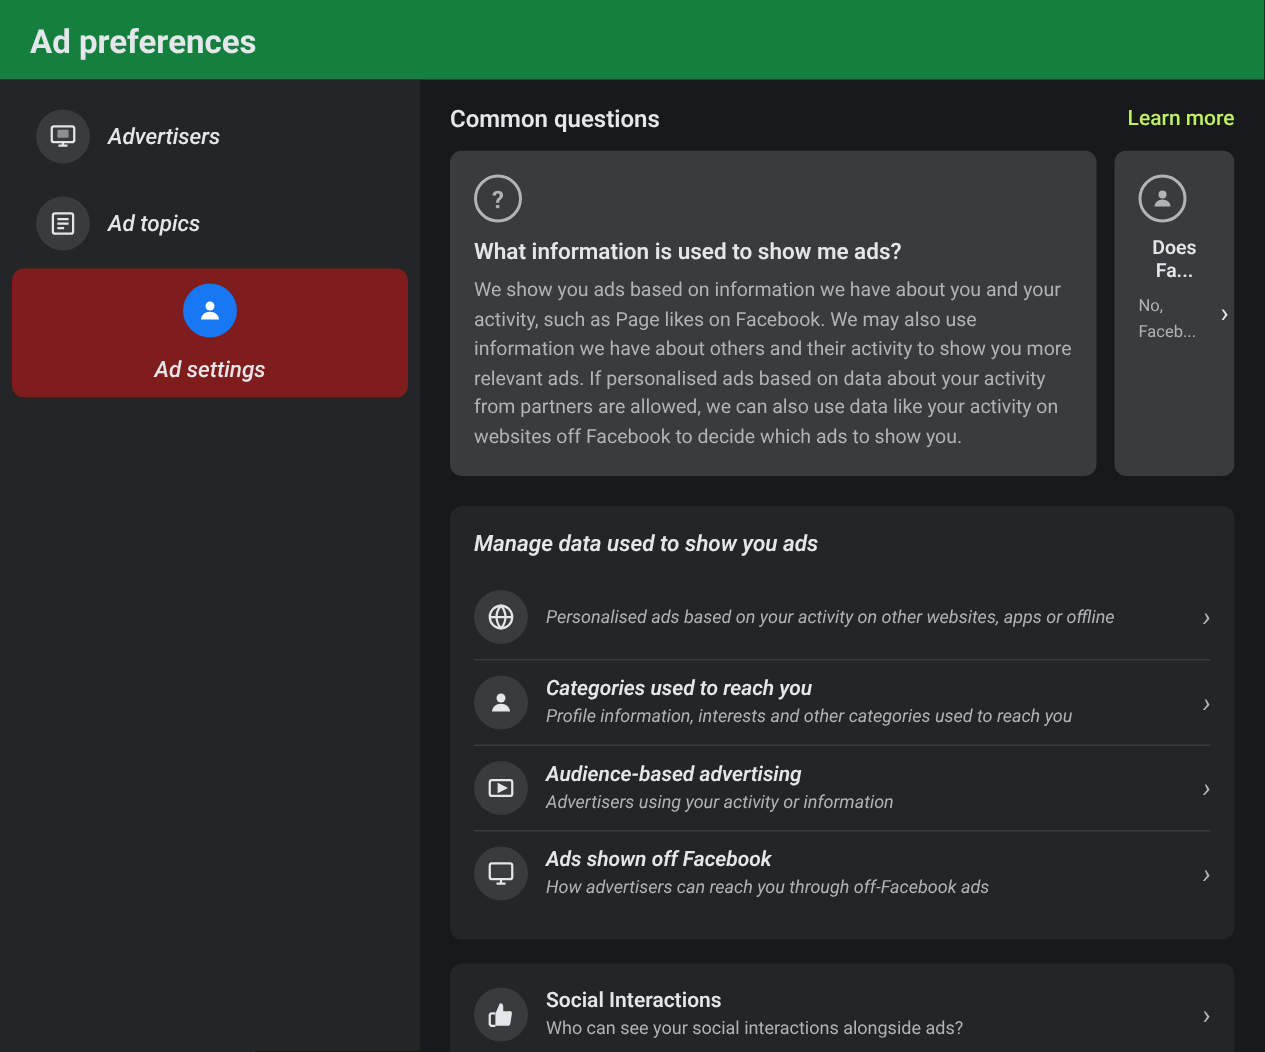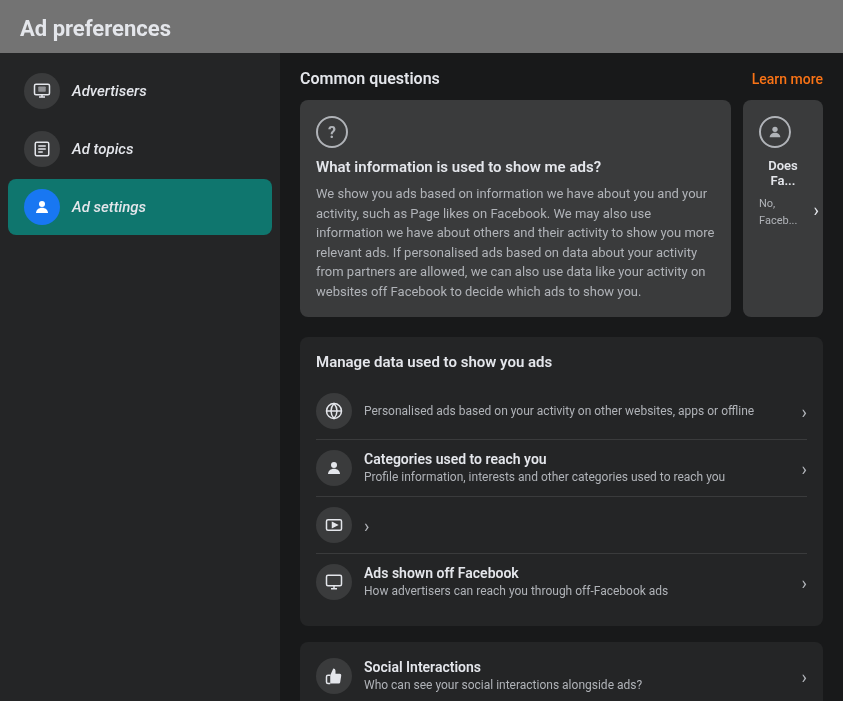--- a/index.html
+++ b/index.html
@@ -14,21 +14,21 @@
       display: flex;
       flex-direction: column;
     }
 
     
     .page-title {
       padding: 16px 20px 12px 20px;
       font-size: 22px;
       font-weight: 700;
       color: #e4e6eb;
-      background: #737373;
+      background: #15803d;
     }
 
     .main-layout {
       display: flex;
       flex: 1;
       overflow: hidden;
     }
 
     
     .sidebar {
@@ -43,21 +43,22 @@
       align-items: center;
       gap: 12px;
       padding: 10px 16px;
       cursor: pointer;
       border-radius: 8px;
       margin: 2px 8px;
       color: #e4e6eb;
     }
 
     .sidebar-item.active {
-      background: #0f766e;
+      background: #7f1d1d;
+      flex-direction: column;
     }
 
     .sidebar-item.active .sidebar-icon-circle {
       background: #1877f2;
     }
 
     .sidebar-icon-circle {
       width: 36px;
       height: 36px;
       border-radius: 50%;
@@ -94,21 +95,21 @@
       margin-bottom: 12px;
     }
 
     .section-title {
       font-size: 16px;
       font-weight: 600;
       color: #e4e6eb;
     }
 
     .learn-more {
-      color: #f97316;
+      color: #bef264;
       font-size: 14px;
       font-weight: 500;
       cursor: pointer;
       text-decoration: none;
     }
 
     
     .cards-row {
       display: flex;
       gap: 12px;
@@ -157,20 +158,21 @@
       color: #b0b3b8;
       line-height: 1.5;
     }
 
     
     .manage-section {
       background: #242526;
       border-radius: 8px;
       padding: 16px;
       margin-bottom: 16px;
+      font-style: italic;
     }
 
     .manage-title {
       font-size: 15px;
       font-weight: 600;
       color: #e4e6eb;
       margin-bottom: 12px;
     }
 
     .manage-item {
@@ -350,20 +352,24 @@
         <div class="chevron">›</div>
       </div>
 
       <div class="manage-item">
         <div class="manage-icon-box">
           <svg width="18" height="18" viewBox="0 0 24 24" fill="none" stroke="#e4e6eb" stroke-width="2">
             <rect x="2" y="5" width="20" height="14" rx="2"></rect>
             <polygon points="10,9 16,12 10,15" fill="#e4e6eb"></polygon>
           </svg>
         </div>
+        <div class="manage-text">
+          <div class="manage-item-title">Audience-based advertising</div>
+          <div class="manage-item-desc">Advertisers using your activity or information</div>
+        </div>
         <div class="chevron">›</div>
       </div>
 
       <div class="manage-item">
         <div class="manage-icon-box">
           <svg width="18" height="18" viewBox="0 0 24 24" fill="none" stroke="#e4e6eb" stroke-width="2">
             <rect x="2" y="3" width="20" height="14" rx="2"></rect>
             <line x1="8" y1="21" x2="16" y2="21"></line>
             <line x1="12" y1="17" x2="12" y2="21"></line>
           </svg>

